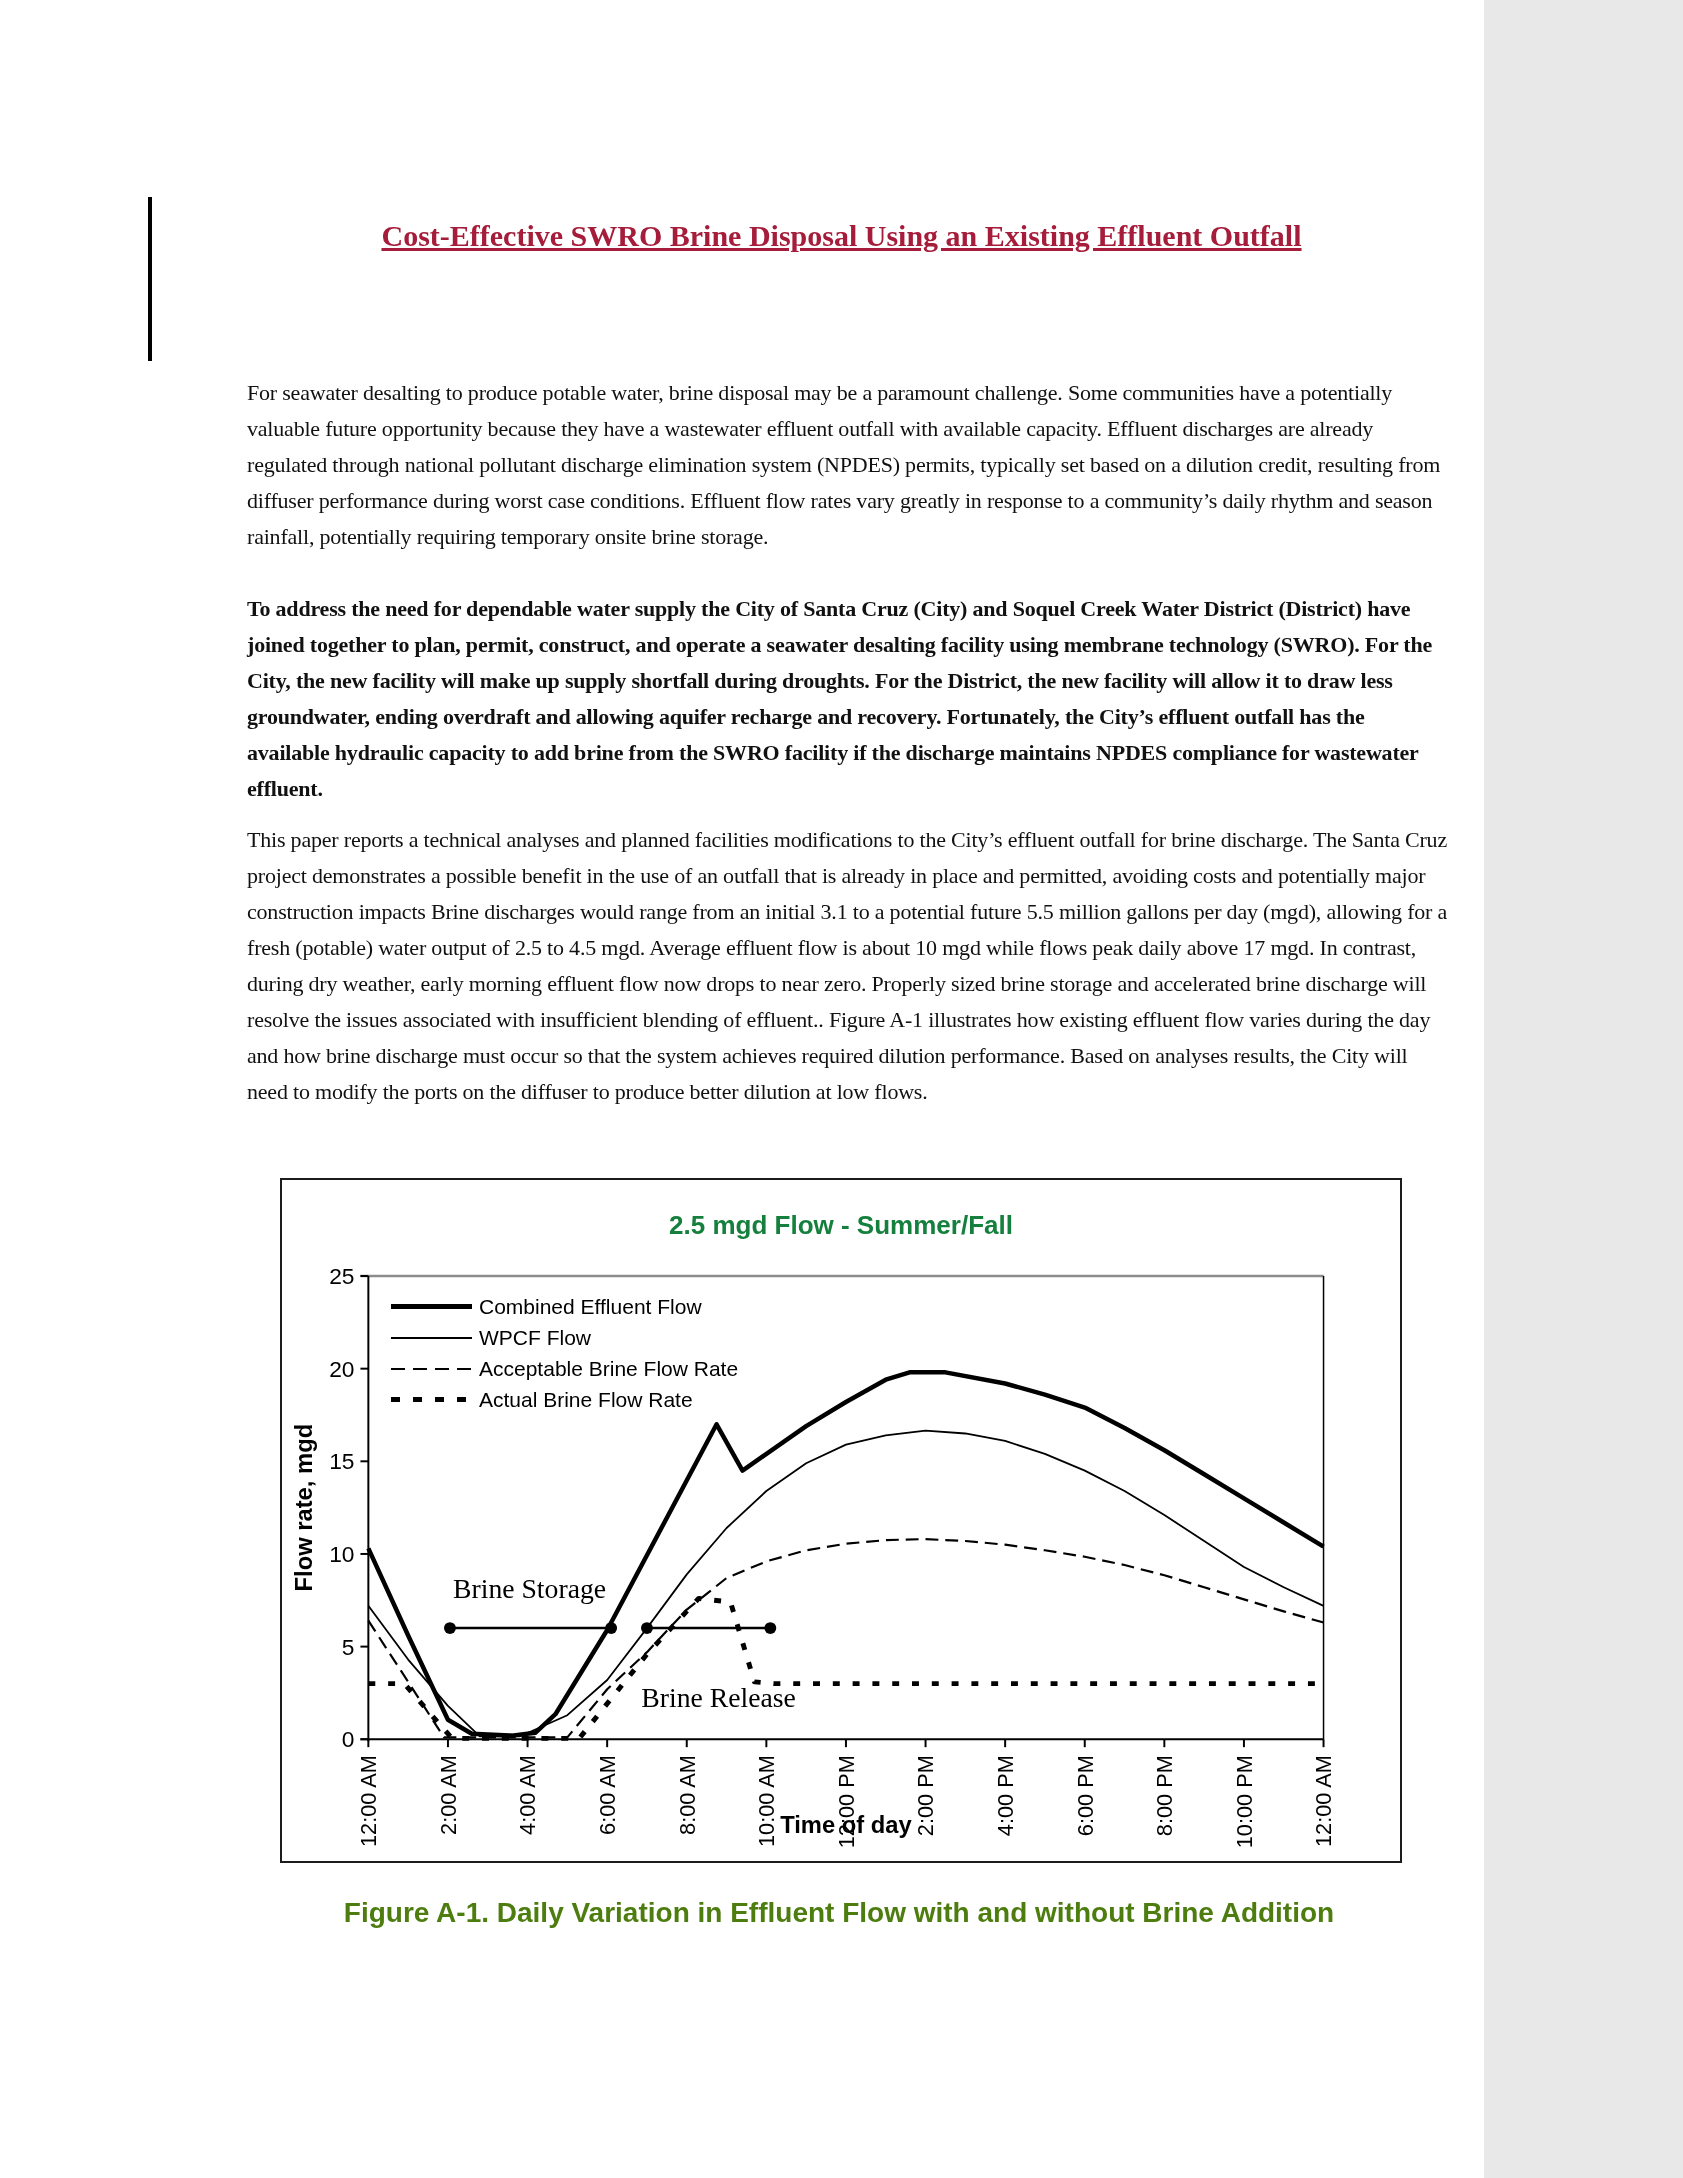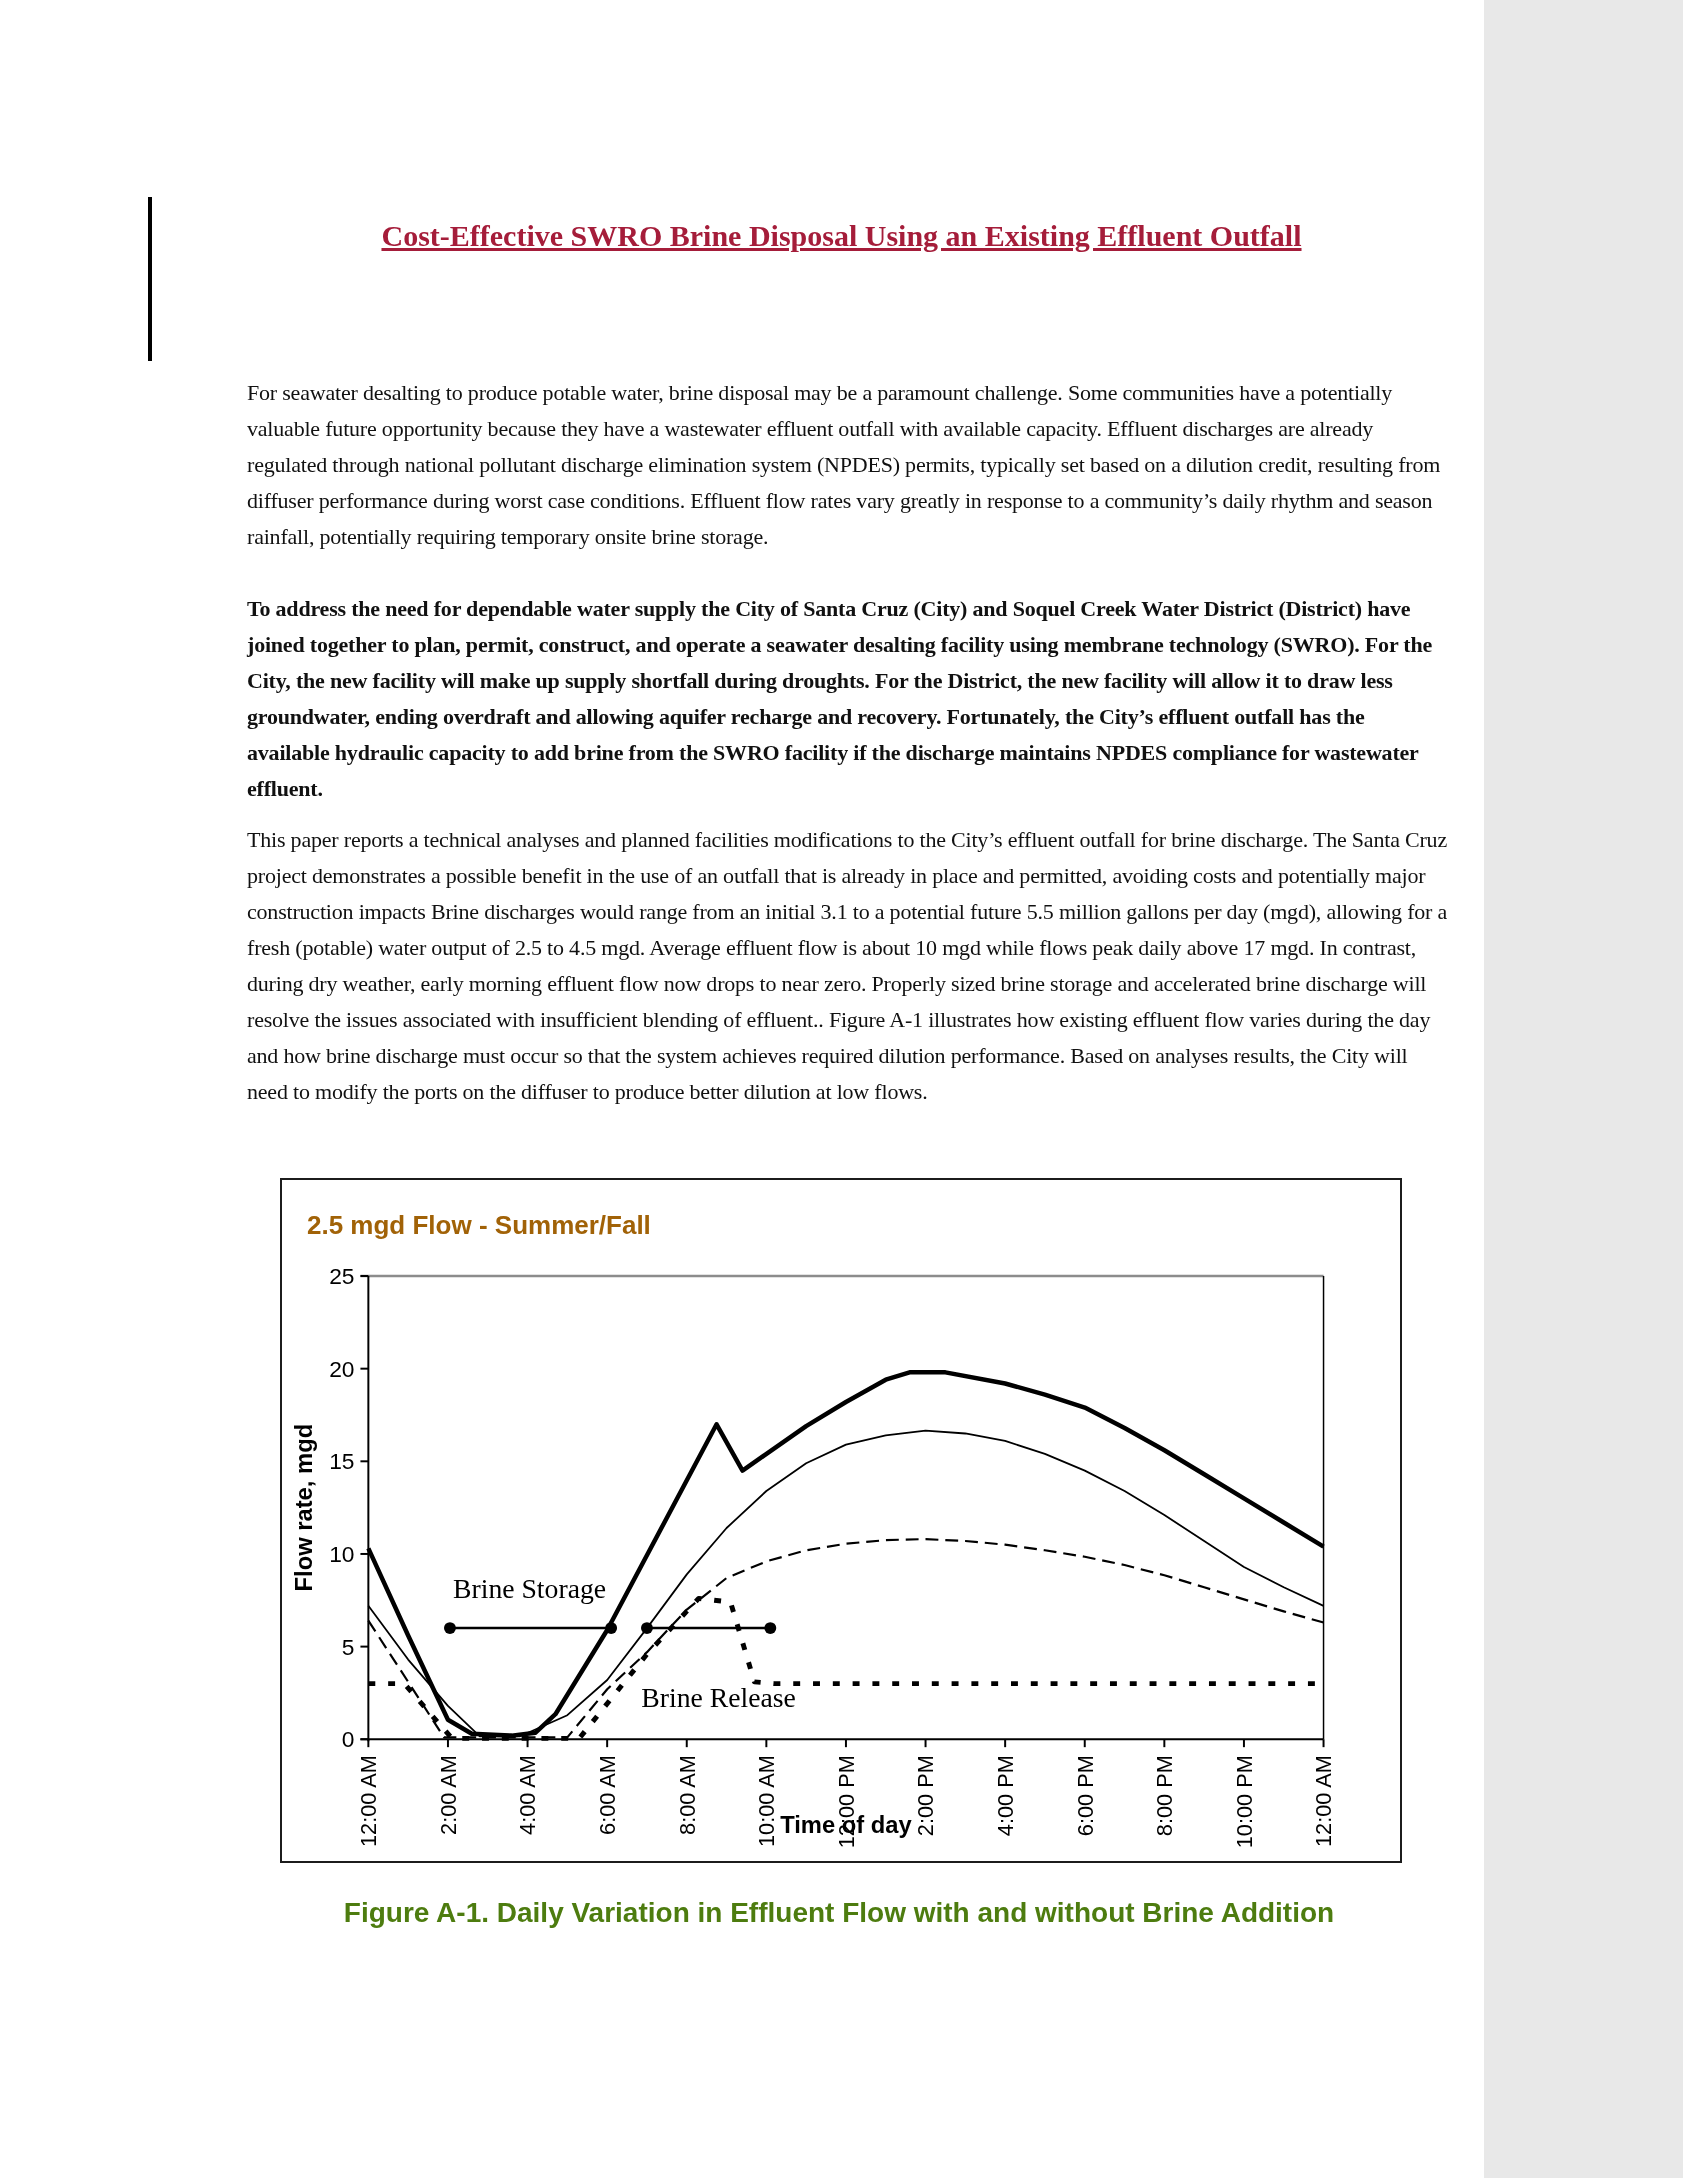--- a/index.html
+++ b/index.html
@@ -11,22 +11,22 @@
              font-size:30px;font-weight:bold;text-decoration:underline;}
   #doc-authors{position:absolute;left:198px;top:278px;width:1287px;text-align:center;
                font-size:26px;font-weight:bold;text-decoration:underline;}
   .para{position:absolute;left:247px;width:1203px;font-size:22px;line-height:36px;
         letter-spacing:-0.2px;text-align:left;}
   #para-1{top:375px;}
   #para-2{top:591px;font-weight:bold;}
   #para-3{top:822px;}
   #figure{position:absolute;left:280px;top:1178px;width:1118px;height:681px;
           border:2px solid #1c1c1c;background:#fff;font-family:"Liberation Sans",sans-serif;}
-  #chart-title{position:absolute;left:0;top:30px;width:100%;text-align:left;
-               font-size:26px;font-weight:bold;color:#a16207;padding-left:25px;}
+  #chart-title{position:absolute;left:0;top:30px;width:100%;text-align:center;
+               font-size:26px;font-weight:bold;color:#15803d;}
   #plot-svg{position:absolute;left:0;top:0;width:1118px;height:681px;}
   #legend{position:absolute;left:109px;top:111px;}
   .legend-row{display:flex;align-items:center;height:31px;}
   .legend-sample{width:81px;flex:0 0 81px;margin-right:7px;}
   .ls-0{height:5px;background:#000;}
   .ls-1{height:2px;background:#000;}
   .ls-2{height:2px;background:repeating-linear-gradient(90deg,#000 0 14px,transparent 14px 22px);}
   .ls-3{height:5px;background:repeating-linear-gradient(90deg,#000 0 9px,transparent 9px 22px);}
   .legend-label{font-size:21px;color:#000;white-space:nowrap;}
   #figure-caption{position:absolute;left:280px;top:1897px;width:1118px;text-align:center;
@@ -98,18 +98,36 @@
         <line x1="169.42708333333331" y1="452.68" x2="332.2708333333333" y2="452.68" stroke="#000" stroke-width="2.5"></line>
         <circle cx="169.42708333333331" cy="452.68" r="6" fill="#000"></circle>
         <circle cx="332.2708333333333" cy="452.68" r="6" fill="#000"></circle>
         <text x="249.84374999999997" y="422.368" text-anchor="middle" font-family="&quot;Liberation Serif&quot;,serif" font-size="28" fill="#000">Brine Storage</text>
         <line x1="368.45833333333337" y1="452.68" x2="493.1041666666667" y2="452.68" stroke="#000" stroke-width="2.5"></line>
         <circle cx="368.45833333333337" cy="452.68" r="6" fill="#000"></circle>
         <circle cx="493.1041666666667" cy="452.68" r="6" fill="#000"></circle>
         <text x="440.83333333333337" y="532.816" text-anchor="middle" font-family="&quot;Liberation Serif&quot;,serif" font-size="28" fill="#000">Brine Release</text>
       </svg>
     <div id="chart-title">2.5 mgd Flow - Summer/Fall</div>
+    <div id="legend">
+      <div class="legend-row">
+        <div class="legend-sample ls-0"></div>
+        <div class="legend-label">Combined Effluent Flow</div>
+      </div>
+      <div class="legend-row">
+        <div class="legend-sample ls-1"></div>
+        <div class="legend-label">WPCF Flow</div>
+      </div>
+      <div class="legend-row">
+        <div class="legend-sample ls-2"></div>
+        <div class="legend-label">Acceptable Brine Flow Rate</div>
+      </div>
+      <div class="legend-row">
+        <div class="legend-sample ls-3"></div>
+        <div class="legend-label">Actual Brine Flow Rate</div>
+      </div>
+    </div>
   </div>
 
   <div id="figure-caption">Figure A-1.  Daily Variation in Effluent Flow with and without Brine Addition</div>
 
 </div>
 
 
 </body></html>

